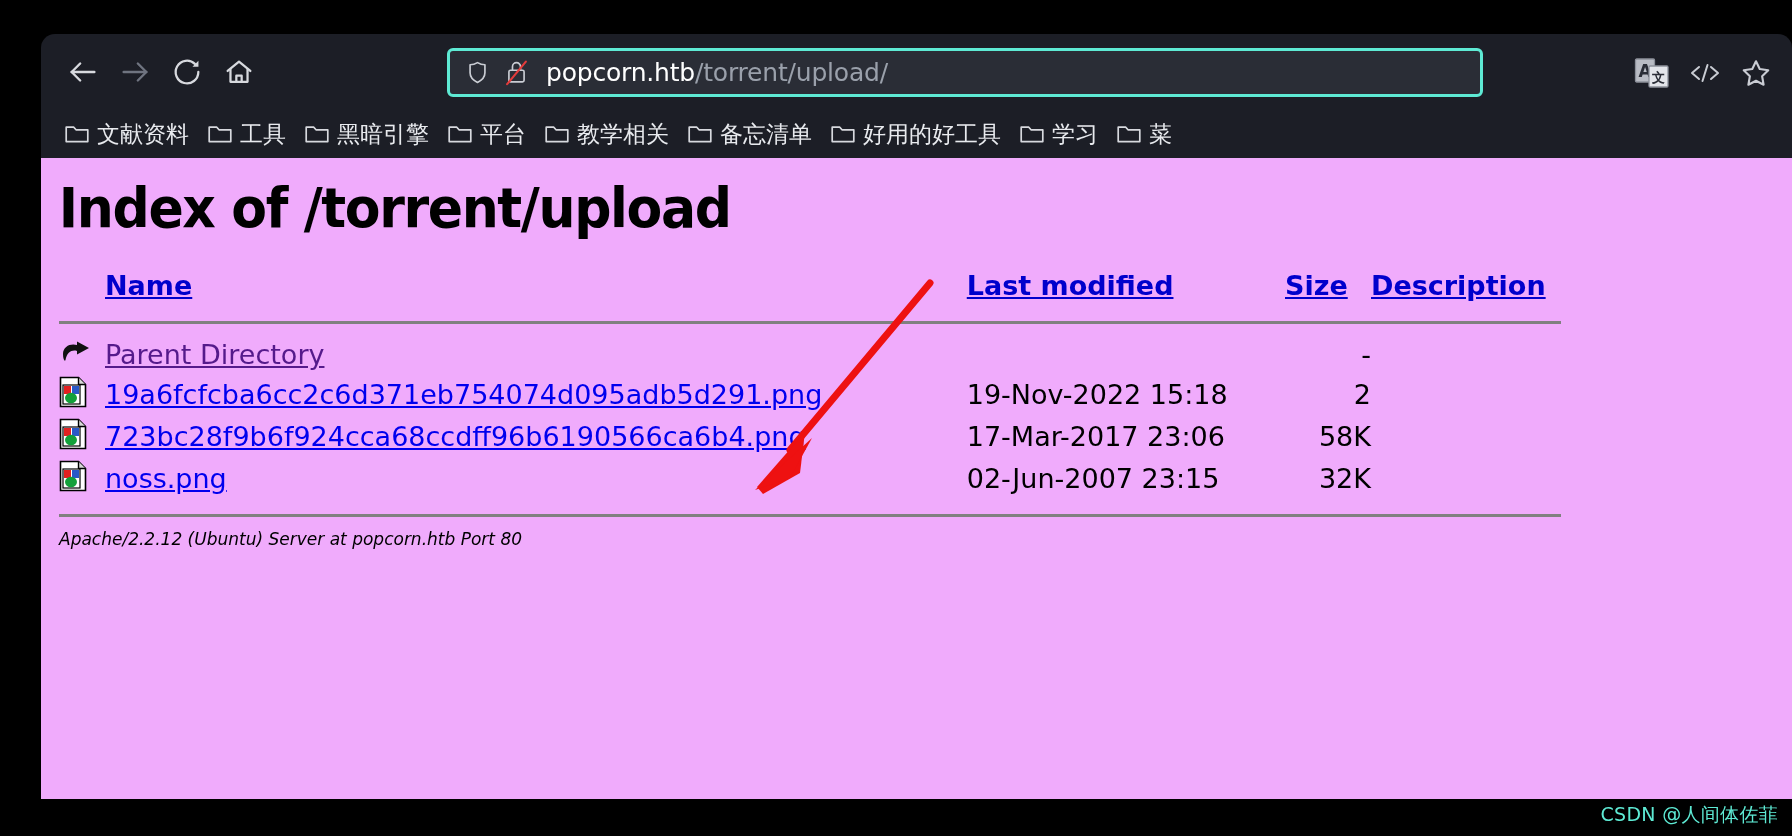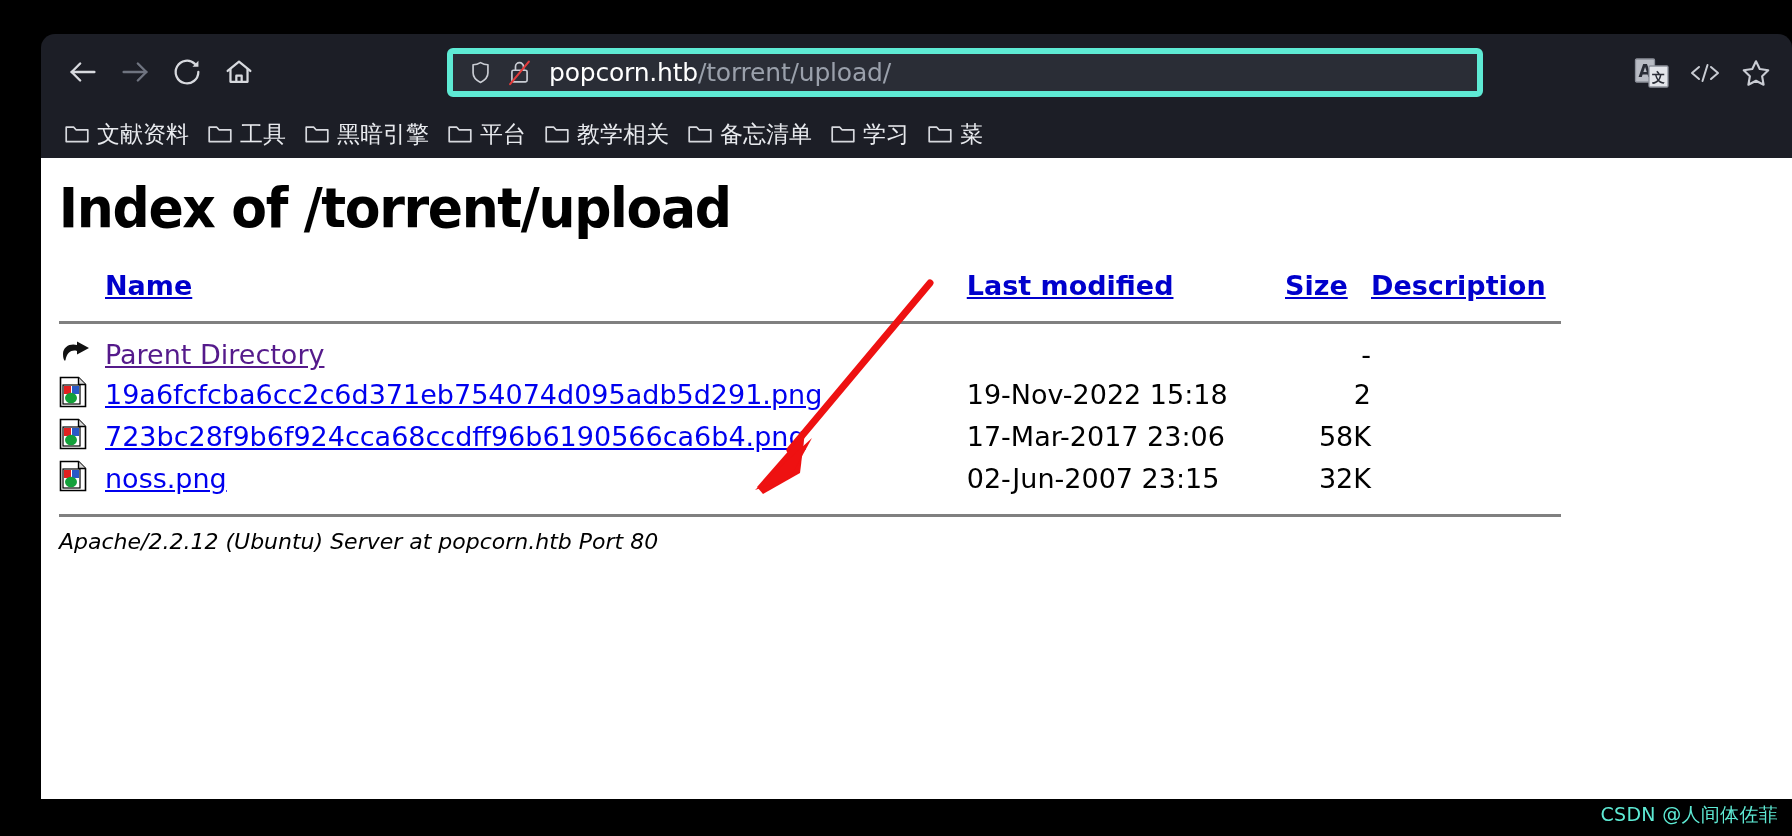--- a/index.html
+++ b/index.html
@@ -38,21 +38,21 @@
     flex: 0 0 auto;
   }
   .navbtn.dim { color: #6f7480; }
   .navbtn svg { display: block; }
 
   .urlbar {
     position: absolute;
     left: 406px; top: 14px;
     width: 1036px; height: 49px;
     background: #2a2d36;
-    border: 6px solid #5eead4;
+    border: 3px solid #5eead4;
     border-radius: 6px;
     display: flex;
     align-items: center;
     padding: 0 14px;
     gap: 12px;
   }
   .urlbar .shield { color: #c9ccd3; display:flex; }
   .urlbar .lock { display:flex; position: relative; }
   .url-text {
     font-family: "DejaVu Sans", sans-serif;
@@ -91,21 +91,21 @@
     font-family: "DejaVu Sans", sans-serif;
     font-size: 23px;
     flex: 0 0 auto;
     justify-content: flex-end;
   }
   .bm .folder { display:flex; }
   .bm .globe { display:flex; }
 
   
   .page {
-    background: #ffffff;
+    background: #f0abfc;
     height: 641px;
     padding: 22px 8px 0 0;
     position: relative;
     overflow: hidden;
   }
   .page-inner { padding: 0 22px 0 16px; }
 
   h1.title {
     font-family: "DejaVu Sans", sans-serif;
     font-weight: 700;
@@ -158,21 +158,21 @@
   }
   .hr-bottom {
     border: 0;
     border-top: 3px solid #808080;
     margin: 14px 0 12px 0;
   }
 
   address.footer {
     font-family: "DejaVu Sans", sans-serif;
     font-style: italic;
-    font-size: 22px;
+    font-size: 17px;
     color: #000;
     margin-left: 2px;
   }
 
   
   .ic { display: inline-block; vertical-align: middle; }
 
   
   .arrow-layer {
     position: absolute;
@@ -328,20 +328,28 @@
 
       <div class="bm">
         <span class="folder">
           <svg width="26" height="22" viewBox="0 0 26 22" fill="none" stroke="#d7d9de" stroke-width="1.7" stroke-linejoin="round">
             <path d="M2.2 18.6V4.2h7.6l2.2 2.6h11.8v11.8z"></path>
           </svg>
         </span>
         <span>备忘清单</span>
       </div>
 
+      <div class="bm">
+        <span class="folder">
+          <svg width="26" height="22" viewBox="0 0 26 22" fill="none" stroke="#d7d9de" stroke-width="1.7" stroke-linejoin="round">
+            <path d="M2.2 18.6V4.2h7.6l2.2 2.6h11.8v11.8z"></path>
+          </svg>
+        </span>
+        <span>好用的好工具</span>
+      </div>
 
       <div class="bm">
         <span class="folder">
           <svg width="26" height="22" viewBox="0 0 26 22" fill="none" stroke="#d7d9de" stroke-width="1.7" stroke-linejoin="round">
             <path d="M2.2 18.6V4.2h7.6l2.2 2.6h11.8v11.8z"></path>
           </svg>
         </span>
         <span>学习</span>
       </div>
 

